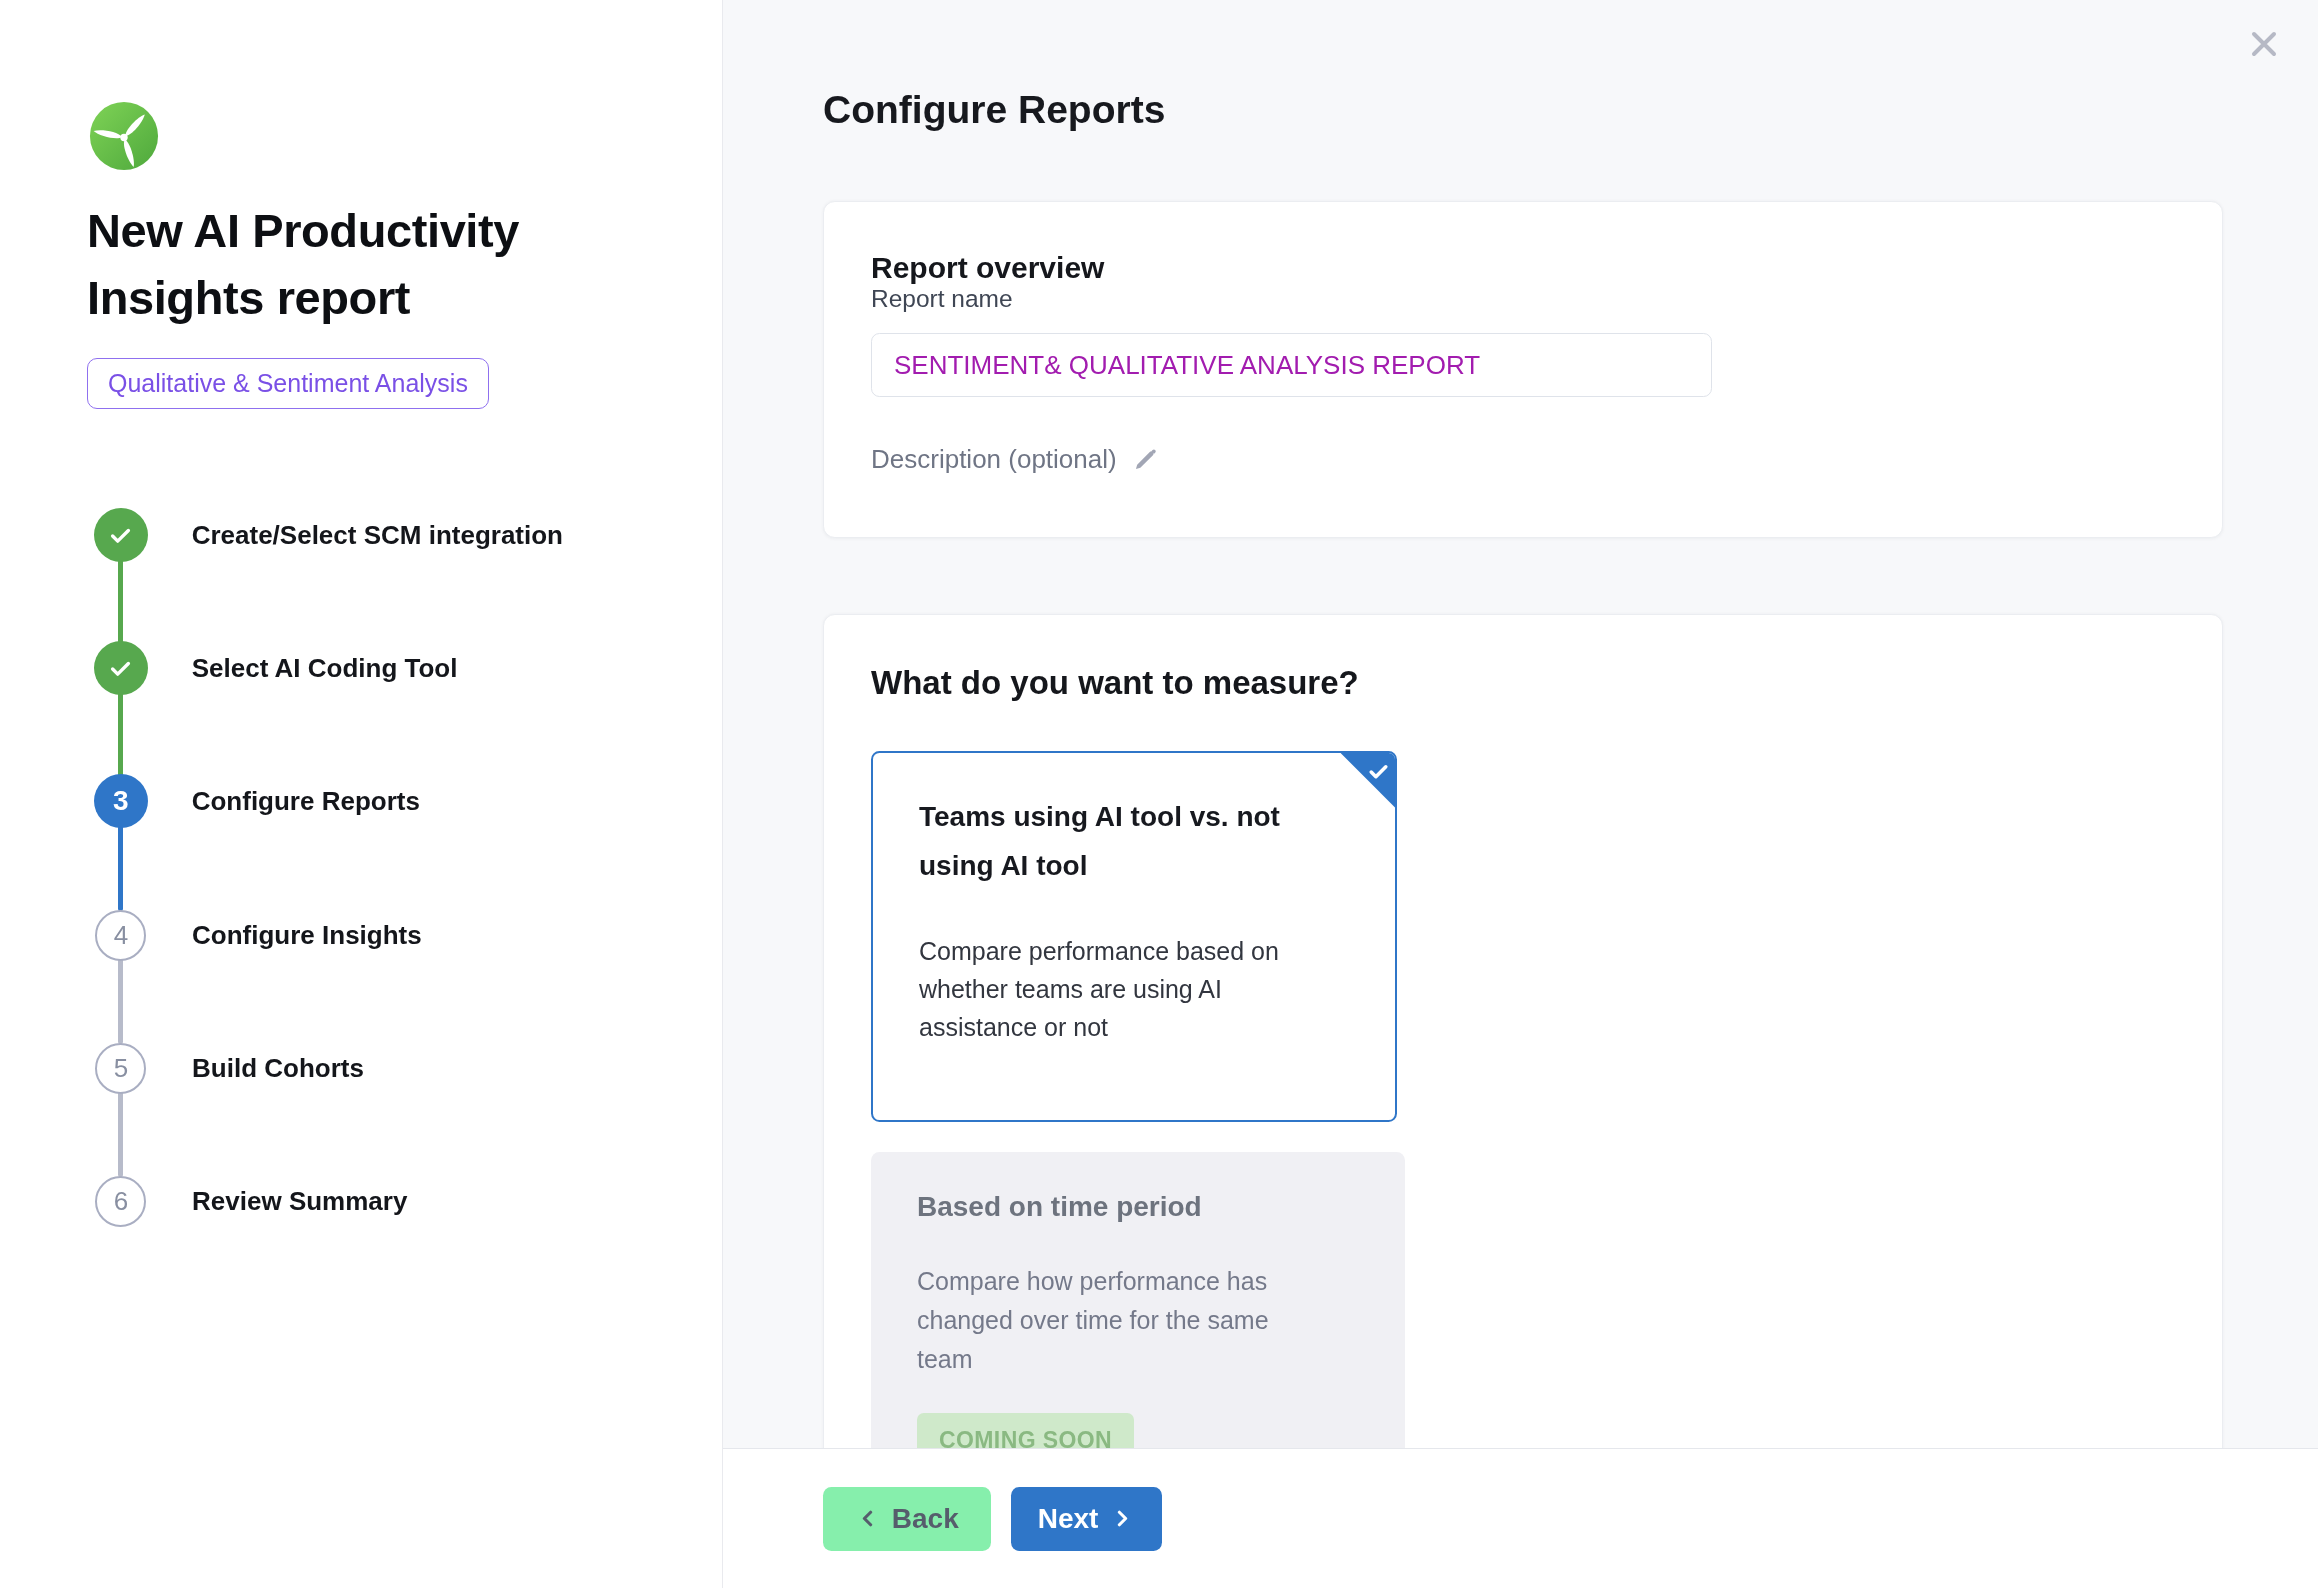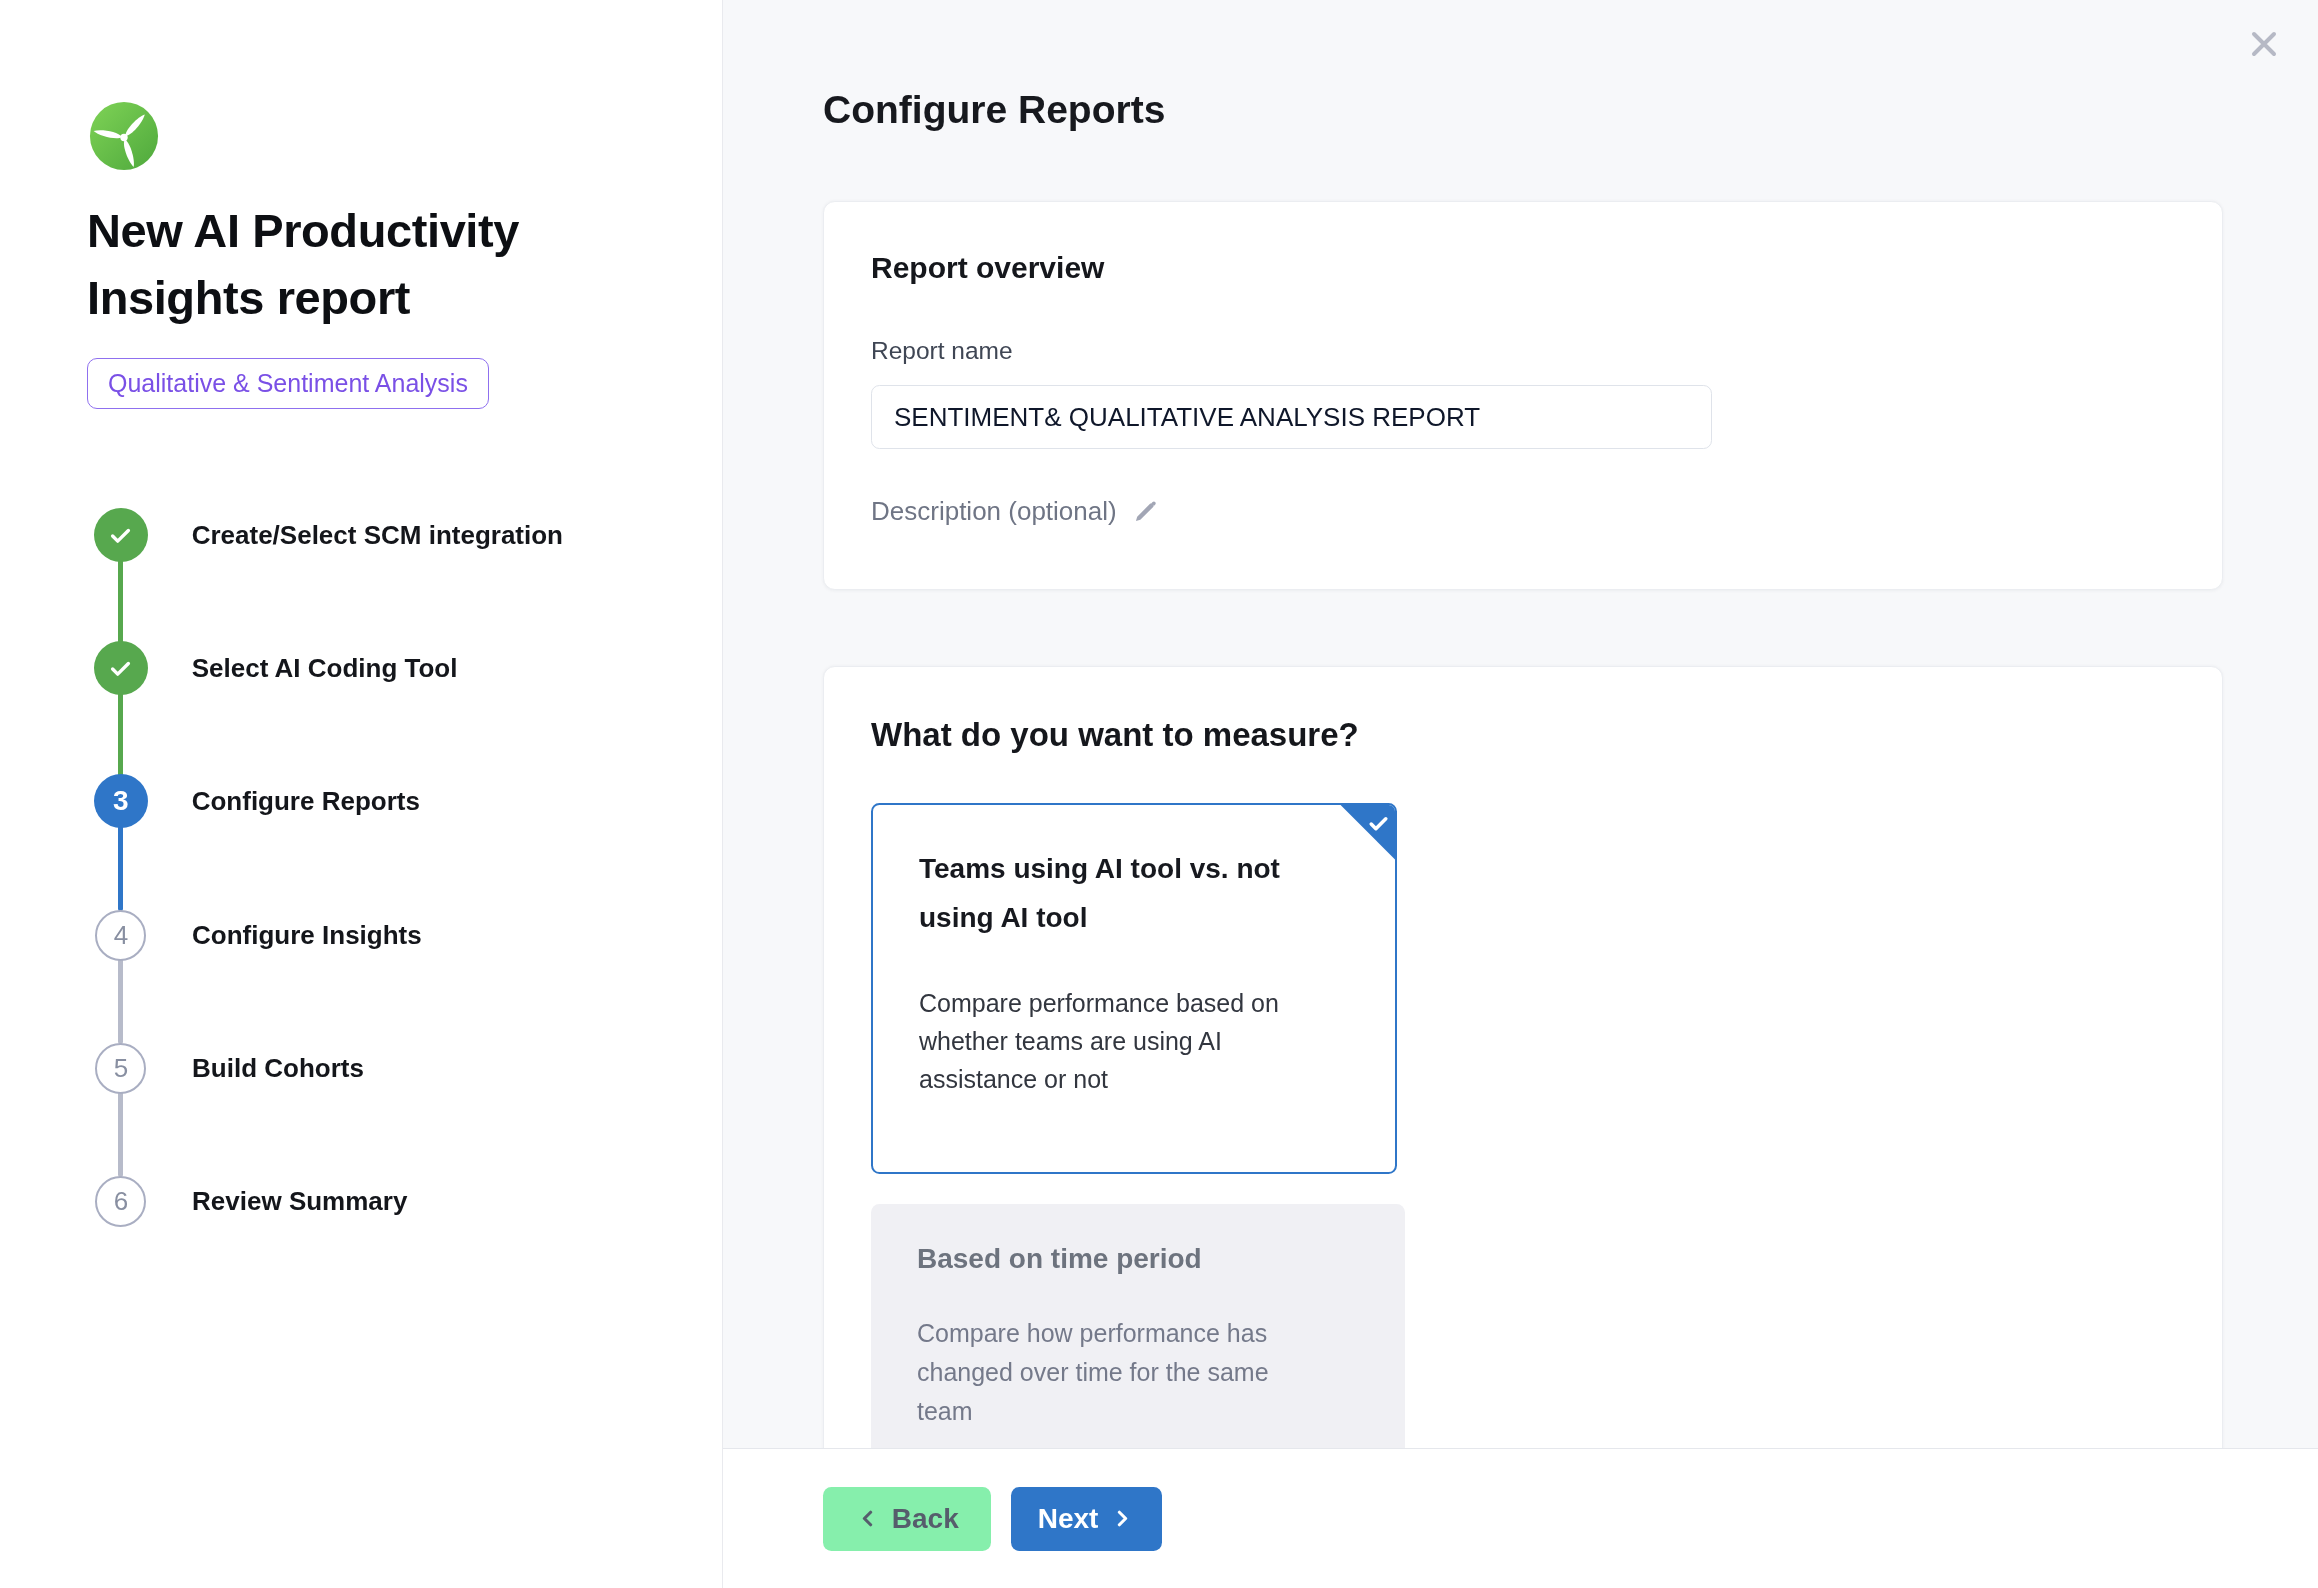--- a/index.html
+++ b/index.html
@@ -56,24 +56,24 @@
     background:none; border:none; cursor:pointer; color:#b6b9c5; z-index:5;
   }
   .content{padding:88px 95px 0 100px;}
   .page-title{font-size:39px; font-weight:700; color:#17191e;}
   .card{
     background:#fff; border:0.8px solid #ebedf1; border-radius:11.8px;
     box-shadow:0 0.8px 3.4px rgba(25,35,65,0.05); width:1400px;
   }
   .card.overview{margin-top:69px; padding:49px 47px 62px;}
   .card-heading{font-size:30px; font-weight:700; color:#15171c;}
-  .field-label{margin-top:52px; font-size:24.5px; font-weight:500; color:#3f4654;}
+  .field-label{font-size:24.5px; font-weight:500; color:#3f4654;}
   .name-input{
     display:block; margin-top:20px; width:841px; height:64px; padding:0 22px;
-    font-family:inherit; font-size:26px; color:#0f172a;
+    font-family:inherit; font-size:26px; color:#a21caf;
     border:1.7px solid #dfe3ea; border-radius:8.4px; background:#fff; outline:none;
   }
   .desc-row{margin-top:47px; display:flex; align-items:center; gap:15px; cursor:pointer; width:max-content;}
   .desc-label{font-size:26px; color:#6f7585;}
   .pencil{width:27px; height:27px; color:#a2a6b5;}
   .card.measure{margin-top:76px; padding:49px 47px 49px;}
   .measure-heading{font-size:33px; font-weight:700; color:#15171c;}
   .options{margin-top:49px; display:flex; gap:30px; align-items:stretch;flex-direction:column;}
   .option{border-radius:8.4px; padding:39px 46px; position:relative;}
   .option.selected{

